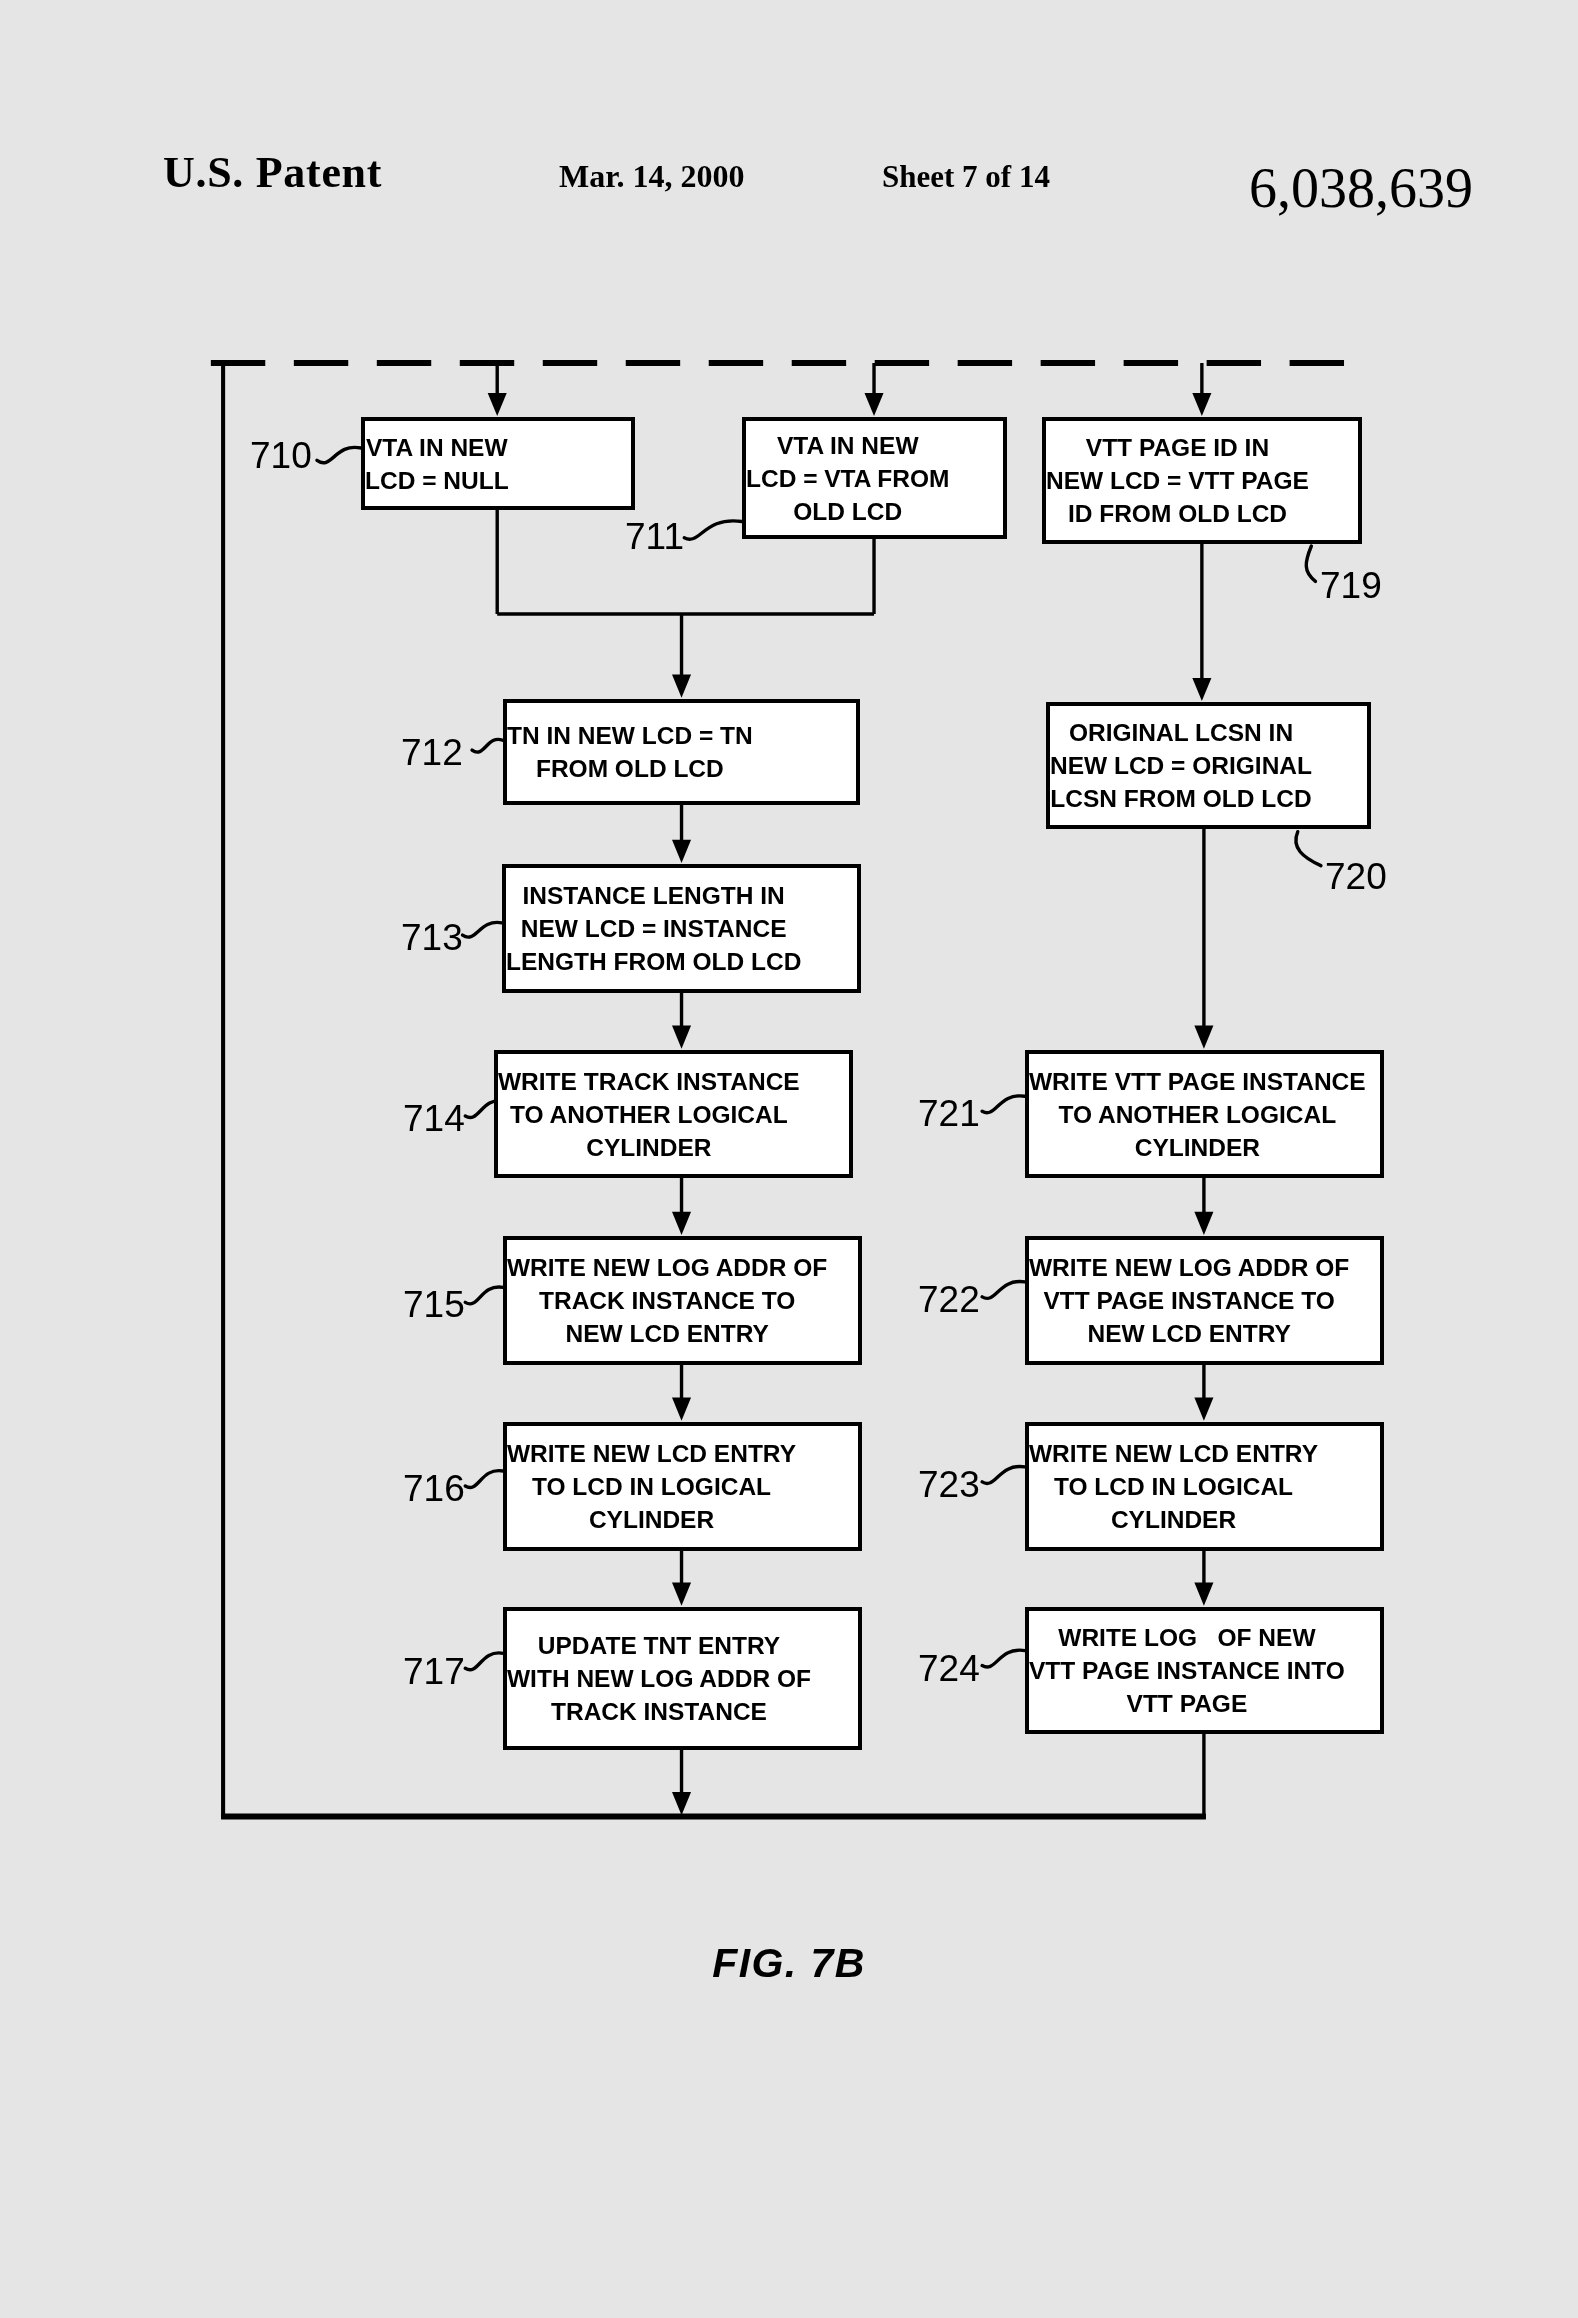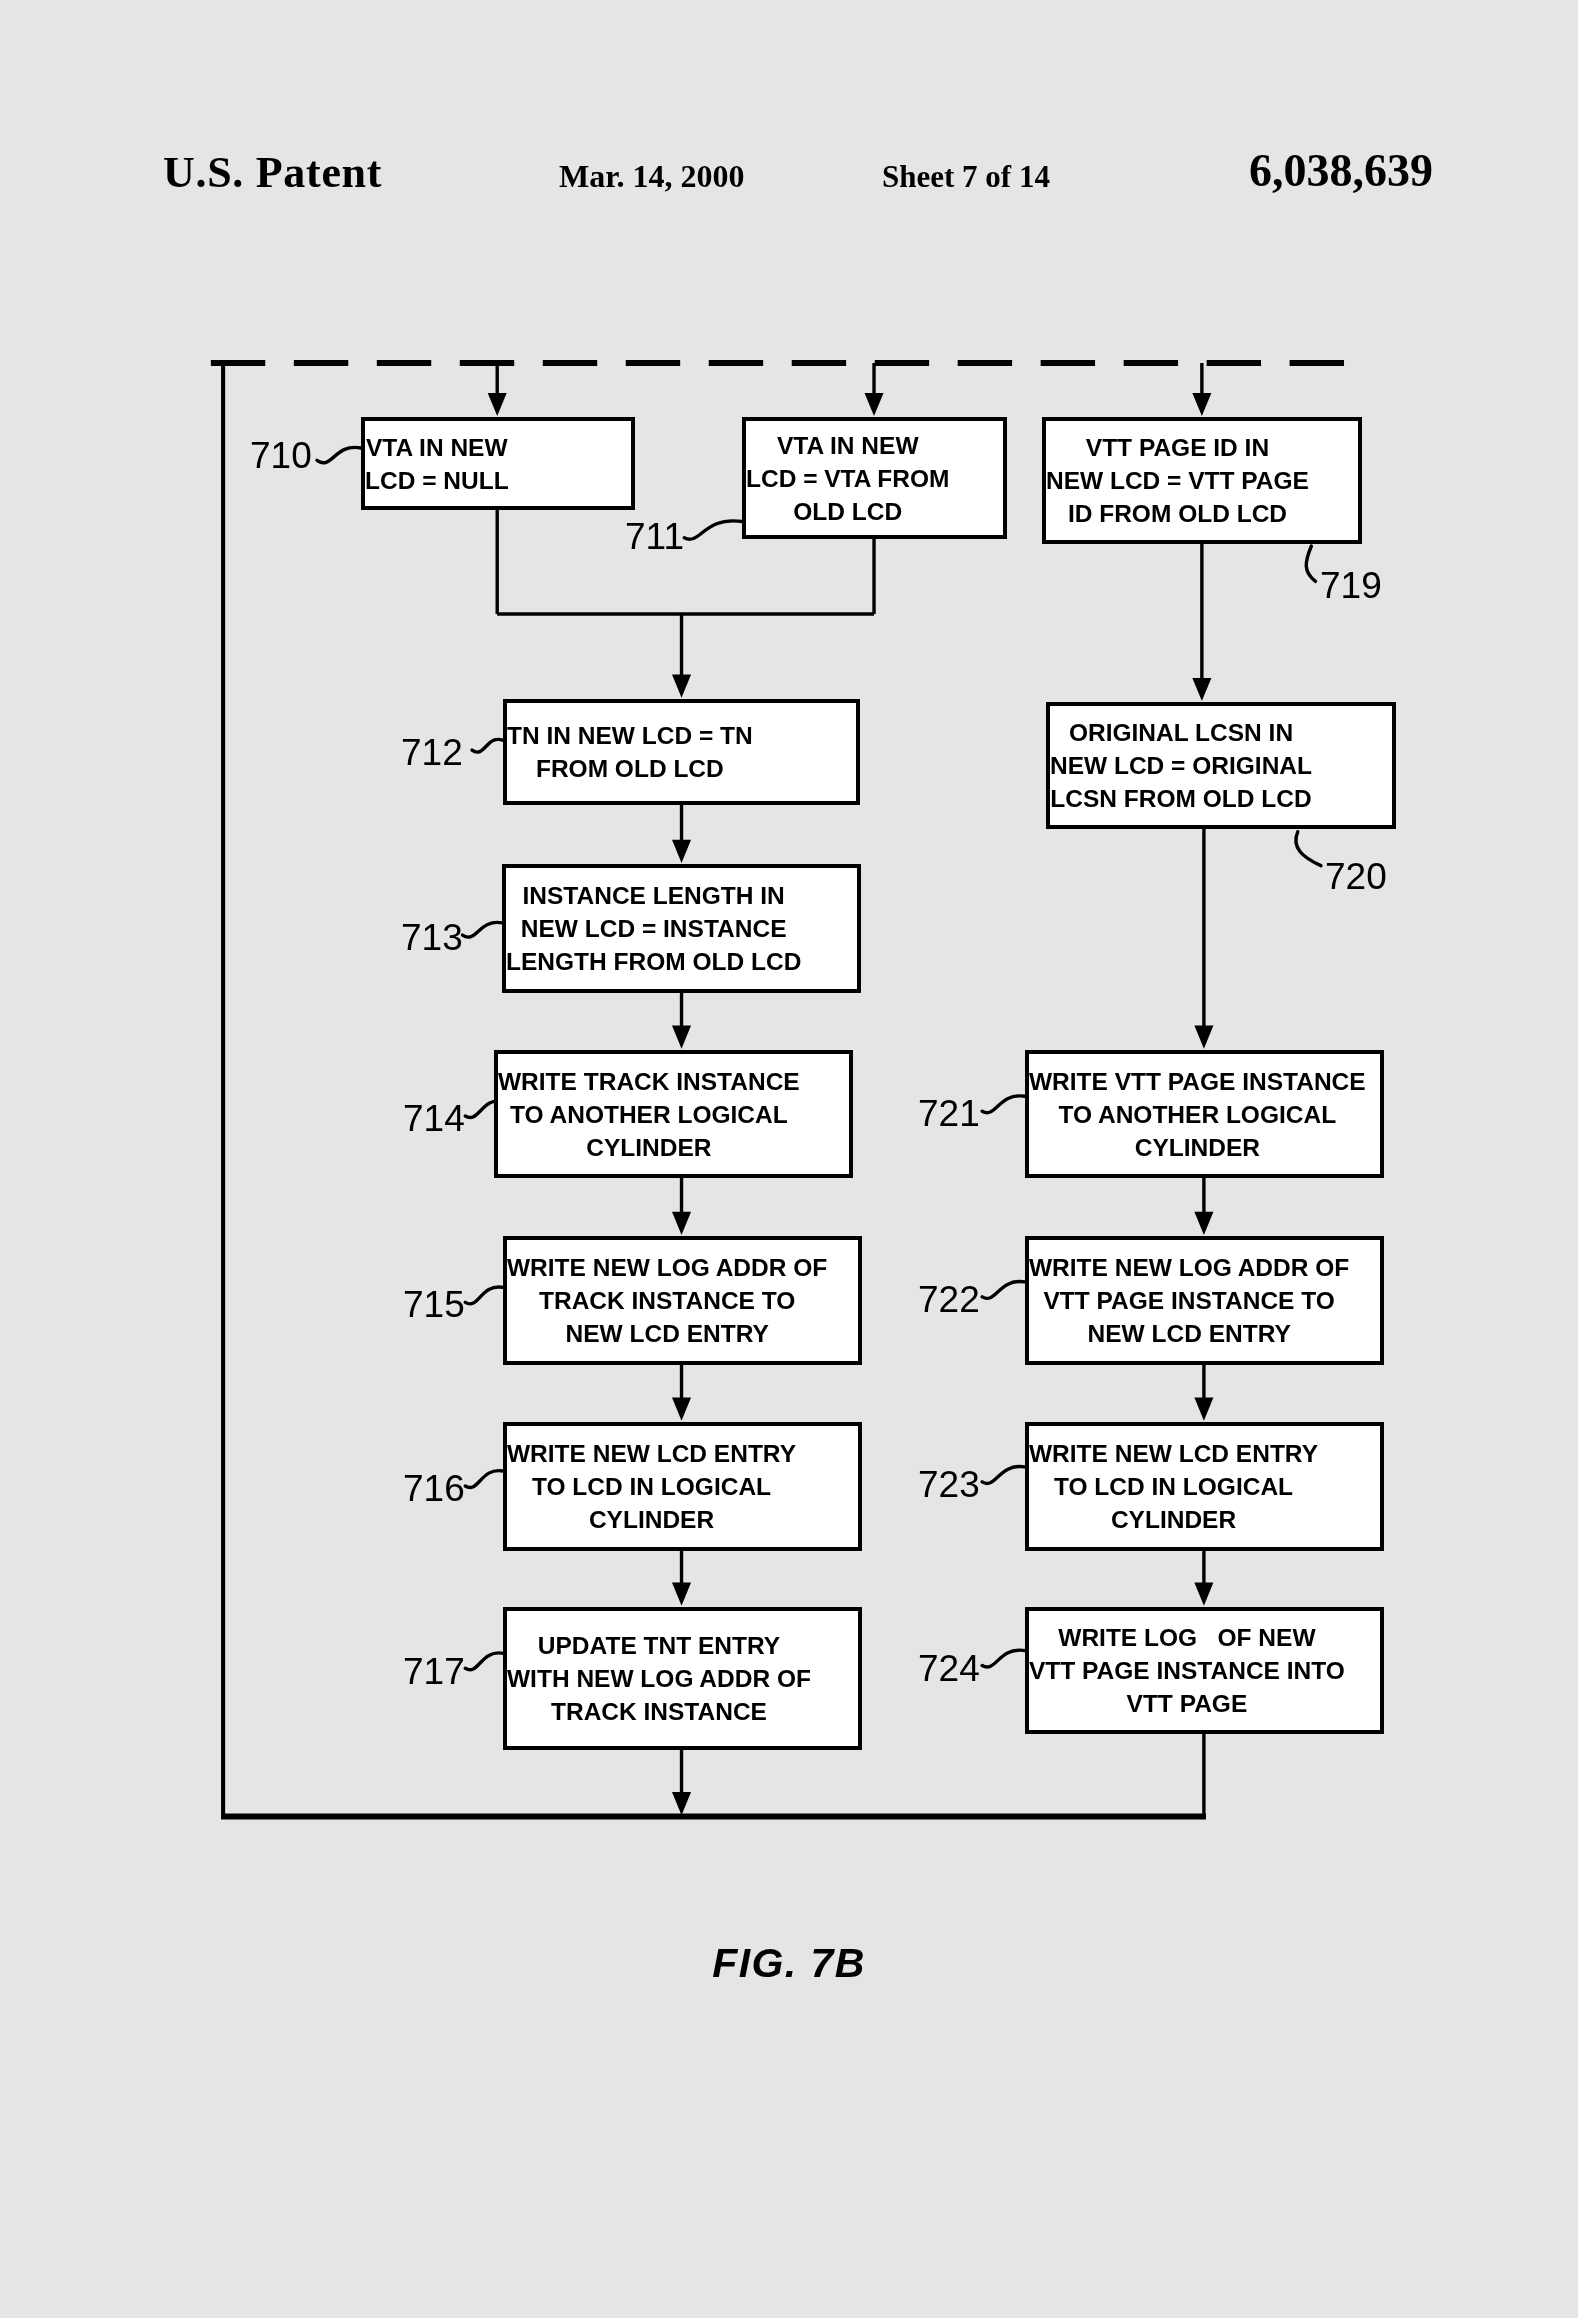--- a/index.html
+++ b/index.html
@@ -5,21 +5,21 @@
   html,body { margin:0; padding:0; background:#ffffff; }
   .page {
     position:relative; width:1578px; height:2319px; background:#e5e5e5;
     font-family:"Liberation Sans", sans-serif; color:#000;
     overflow:hidden;
   }
   
   .hdr-title  { position:absolute; left:163px;  top:147px; font-family:"Liberation Serif",serif; font-weight:bold; font-size:44px; letter-spacing:0.7px; }
   .hdr-date   { position:absolute; left:559px;  top:158px; font-family:"Liberation Serif",serif; font-weight:bold; font-size:32px; }
   .hdr-sheet  { position:absolute; left:882px; top:159px; font-family:"Liberation Serif",serif; font-weight:bold; font-size:31px; }
-  .hdr-num    { position:absolute; left:1249px; top:144px; font-family:"Liberation Serif",serif; font-weight:bold; font-size:46px; }
+  .hdr-num    { position:absolute; left:1249px; top:156px; font-family:"Liberation Serif",serif; font-weight:normal; font-size:56px; }
   
   .fbox {
     position:absolute; box-sizing:border-box; border:4.1px solid #000; background:#fff;
     display:flex; align-items:center; text-align:center;
   }
   .fbox .txt {
     font-weight:bold; font-size:24.5px; line-height:33px; white-space:pre-line;
   }
   
   .ref { position:absolute; font-size:37px; font-weight:normal; }
@@ -118,21 +118,21 @@
     </div>
   <div class="fbox" style="left:1042px;top:417px;width:320px;height:127px">
       <div class="txt">VTT PAGE ID IN
 NEW LCD = VTT PAGE
 ID FROM OLD LCD</div>
     </div>
   <div class="fbox" style="left:503px;top:699px;width:357px;height:106px">
       <div class="txt">TN IN NEW LCD = TN
 FROM OLD LCD</div>
     </div>
-  <div class="fbox" style="left:1046px;top:702px;width:350px;height:127px">
+  <div class="fbox" style="left:1046px;top:702px;width:325px;height:127px">
       <div class="txt">ORIGINAL LCSN IN
 NEW LCD = ORIGINAL
 LCSN FROM OLD LCD</div>
     </div>
   <div class="fbox" style="left:502px;top:864px;width:359px;height:129px">
       <div class="txt">INSTANCE LENGTH IN
 NEW LCD = INSTANCE
 LENGTH FROM OLD LCD</div>
     </div>
   <div class="fbox" style="left:494px;top:1050px;width:359px;height:128px">

